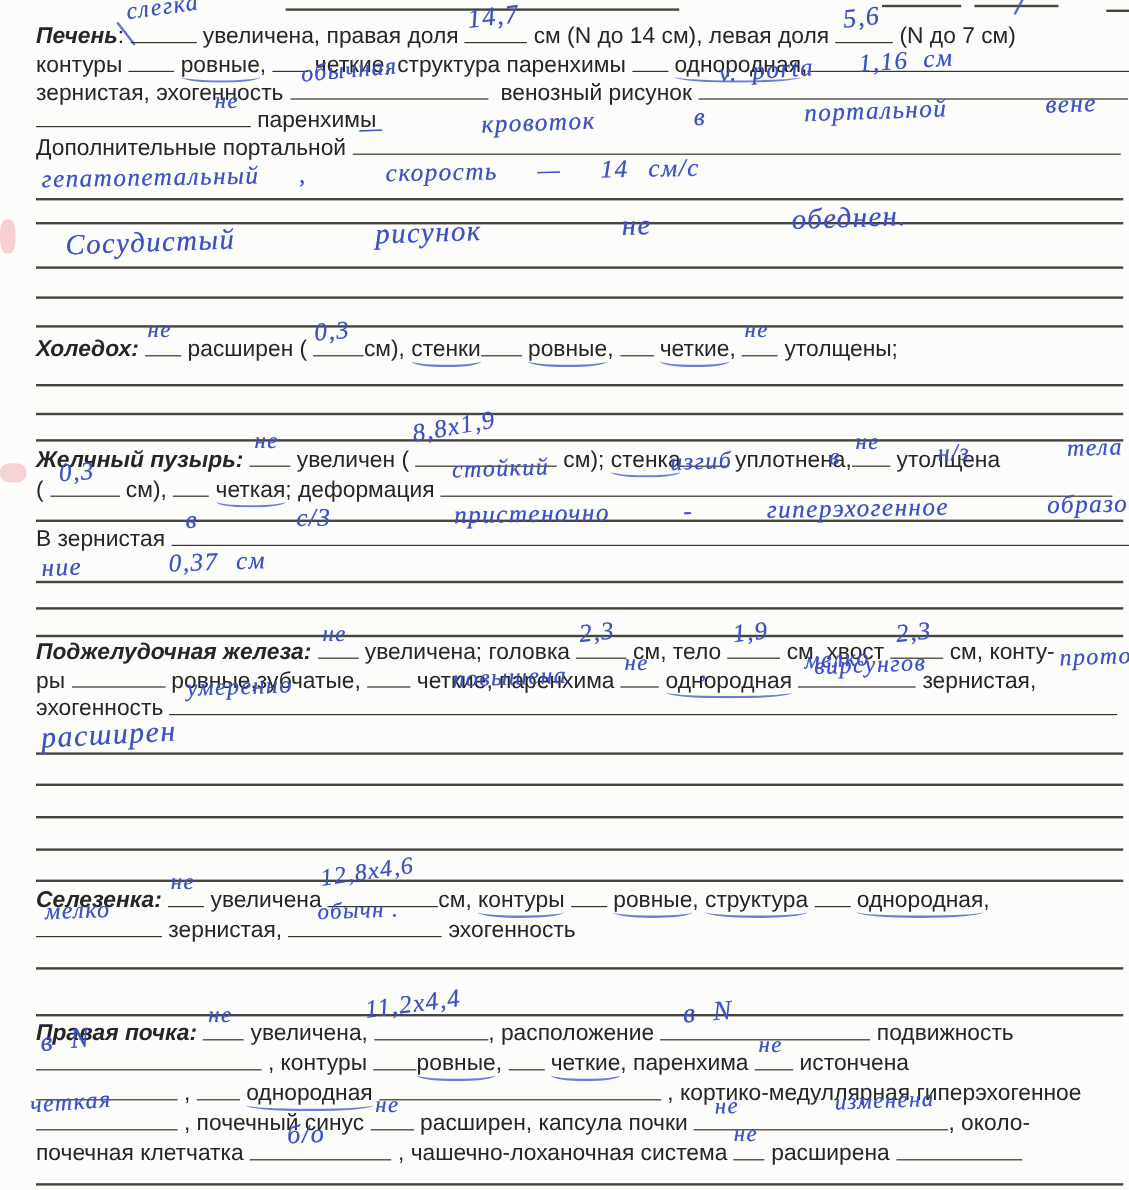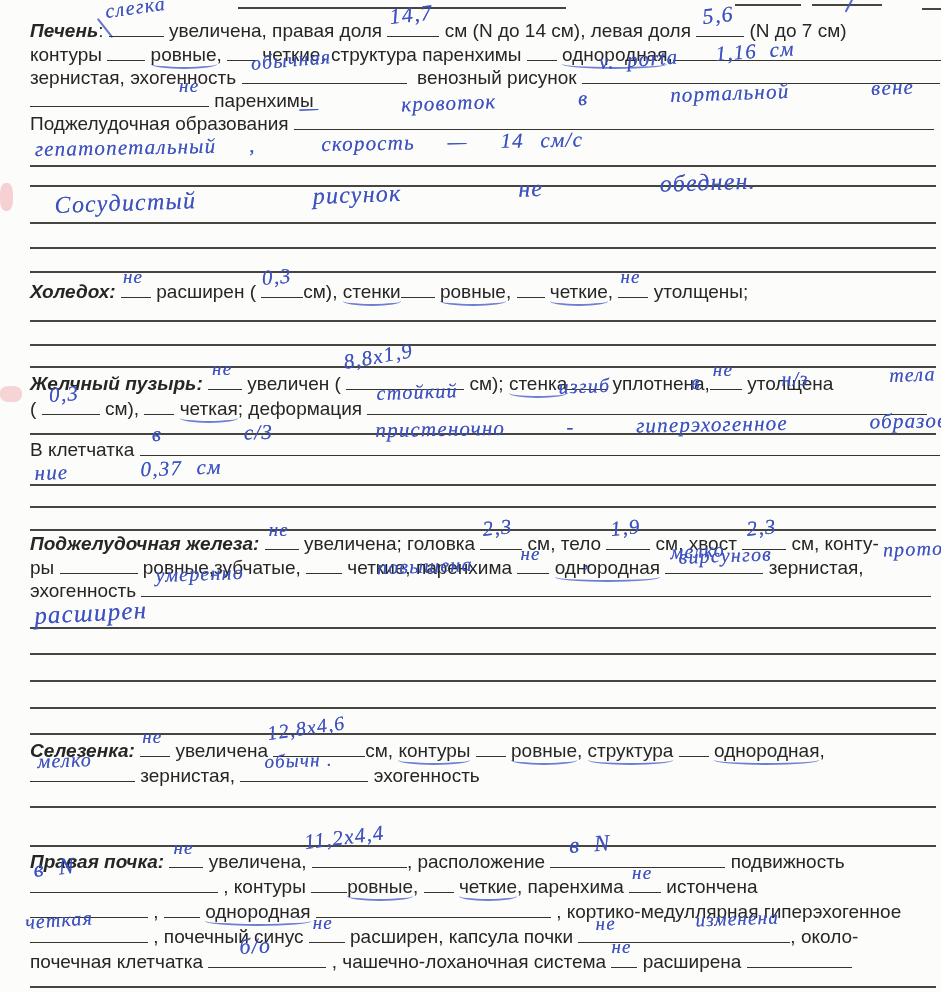--- a/index.html
+++ b/index.html
@@ -56,27 +56,27 @@
     <div class="rule" style="left: 30px; top: 845px; width: 906px; height: 1.5px;"></div>
     <div class="rule" style="left: 30px; top: 986px; width: 906px; height: 2.2px;"></div>
     <div class="artifact pink" style="left: 0px; top: 183px; width: 13px; height: 28px; opacity: 0.5; transform: rotate(0deg);"></div>
     <div class="artifact pink" style="left: 0px; top: 386px; width: 22px; height: 16px; opacity: 0.45; transform: rotate(0deg);"></div>
     <div class="artifact blue" style="left: 848px; top: -2px; width: 2px; height: 15px; opacity: 0.85; transform: rotate(28deg);"></div>
     <div class="artifact blue" style="left: 104px; top: 16px; width: 2px; height: 24px; opacity: 0.8; transform: rotate(-38deg);"></div>
     <div class="row" style="left: 30px; top: 20px;"><span class="pt bi">Печень</span><span class="pt">: </span><span class="blank" style="width: 55px;"><span class="hw over" style="left: -2px; top: -22px; font-size: 20px; transform: rotate(-8deg);">слегка</span></span><span class="pt"> увеличена, правая доля </span><span class="blank" style="width: 52px;"><span class="hw over" style="left: 4px; top: -18px; font-size: 22px; transform: rotate(-6deg);">14,7</span></span><span class="pt"> см (N до 14 см), левая доля </span><span class="blank" style="width: 48px;"><span class="hw over" style="left: 8px; top: -18px; font-size: 22px; transform: rotate(-6deg);">5,6</span></span><span class="pt"> (N до 7 см)</span></div>
     <div class="row" style="left: 30px; top: 44px;"><span class="pt">контуры </span><span class="blank" style="width: 38px;"></span><span class="pt"> </span><span class="pt bu">ровные</span><span class="pt">, </span><span class="blank" style="width: 30px;"></span><span class="pt"> четкие, структура паренхимы </span><span class="blank" style="width: 30px;"></span><span class="pt"> </span><span class="pt bu">однородная</span><span class="pt">,</span><span class="blank" style="width: 295px;"></span></div>
     <div class="row" style="left: 30px; top: 67px;"><span class="pt">зернистая, эхогенность </span><span class="blank" style="width: 165px;"><span class="hw over" style="left: 10px; top: -17px; font-size: 20px; transform: rotate(-5deg);">обычная</span></span><span class="pt">  венозный рисунок </span><span class="blank" style="width: 358px;"><span class="hw over" style="left: 18px; top: -19px; font-size: 21px; word-spacing: 6px; transform: rotate(-4deg);">v. porta   1,16 см</span></span></div>
     <div class="row" style="left: 30px; top: 90px;"><span class="blank" style="width: 145px;"></span><span class="blank" style="width: 34px;"><span class="hw over" style="left: 4px; top: -17px;">не</span></span><span class="pt"> паренхимы</span></div>
-    <div class="row" style="left: 30px; top: 113px;"><span class="pt">Поджелудочная образования </span><span class="blank" style="width: 640px;"><span class="hw over" style="left: 6px; top: -19px; font-size: 21px; word-spacing: 14px; transform: rotate(-2deg);">—    кровоток    в    портальной    вене</span></span></div>
+    <div class="row" style="left: 30px; top: 113px;"><span class="pt">Дополнительные портальной </span><span class="blank" style="width: 640px;"><span class="hw over" style="left: 6px; top: -19px; font-size: 21px; word-spacing: 14px; transform: rotate(-2deg);">—    кровоток    в    портальной    вене</span></span></div>
     <div class="row" style="left: 35px; top: 137px;"><span class="hw free" style="font-size: 21px; word-spacing: 10px; transform: rotate(-1deg);">гепатопетальный  ,    скорость  —  14 см/с</span></div>
     <div class="row" style="left: 55px; top: 192px;"><span class="hw free" style="font-size: 24px; word-spacing: 22px; transform: rotate(-2deg);">Сосудистый    рисунок    не    обеднен.</span></div>
     <div class="row" style="left: 30px; top: 281px;"><span class="pt bi">Холедох:</span><span class="pt"> </span><span class="blank" style="width: 30px;"><span class="hw over" style="left: 2px; top: -17px;">не</span></span><span class="pt"> расширен ( </span><span class="blank" style="width: 42px;"><span class="hw over" style="left: 2px; top: -17px; font-size: 21px; transform: rotate(-5deg);">0,3</span></span><span class="pt">см), </span><span class="pt bu">стенки</span><span class="blank" style="width: 34px;"></span><span class="pt"> </span><span class="pt bu">ровные</span><span class="pt">, </span><span class="blank" style="width: 28px;"></span><span class="pt"> </span><span class="pt bu">четкие</span><span class="pt">, </span><span class="blank" style="width: 30px;"><span class="hw over" style="left: 2px; top: -17px;">не</span></span><span class="pt"> утолщены;</span></div>
     <div class="row" style="left: 30px; top: 373px;"><span class="pt bi">Желчный пузырь:</span><span class="pt"> </span><span class="blank" style="width: 34px;"><span class="hw over" style="left: 4px; top: -17px;">не</span></span><span class="pt"> увеличен ( </span><span class="blank" style="width: 118px;"><span class="hw over" style="left: 0px; top: -25px; font-size: 21px; transform: rotate(-10deg);">8,8х1,9</span></span><span class="pt"> см); </span><span class="pt bu">стенка</span><span class="blank" style="width: 40px;"></span><span class="pt"> уплотнена,</span><span class="blank" style="width: 32px;"><span class="hw over" style="left: 3px; top: -16px;">не</span></span><span class="pt"> утолщена</span></div>
     <div class="row" style="left: 30px; top: 398px;"><span class="pt">( </span><span class="blank" style="width: 58px;"><span class="hw over" style="left: 8px; top: -17px; font-size: 21px; transform: rotate(-4deg);">0,3</span></span><span class="pt"> см), </span><span class="blank" style="width: 30px;"></span><span class="pt"> </span><span class="pt bu">четкая</span><span class="pt">; деформация </span><span class="blank" style="width: 560px;"><span class="hw over" style="left: 10px; top: -18px; font-size: 20px; word-spacing: 14px; transform: rotate(-2deg);">стойкий     изгиб    в    н/з    тела</span></span></div>
-    <div class="row" style="left: 30px; top: 439px;"><span class="pt">В клетчатка </span><span class="blank" style="width: 800px;"><span class="hw over" style="left: 12px; top: -19px; font-size: 21px; word-spacing: 14px; transform: rotate(-1deg);">в    с/3     пристеночно   -   гиперэхогенное    образова-</span></span></div>
+    <div class="row" style="left: 30px; top: 439px;"><span class="pt">В зернистая </span><span class="blank" style="width: 800px;"><span class="hw over" style="left: 12px; top: -19px; font-size: 21px; word-spacing: 14px; transform: rotate(-1deg);">в    с/3     пристеночно   -   гиперэхогенное    образова-</span></span></div>
     <div class="row" style="left: 35px; top: 461px;"><span class="hw free" style="font-size: 21px; word-spacing: 8px; transform: rotate(-2deg);">ние     0,37 см</span></div>
     <div class="row" style="left: 30px; top: 533px;"><span class="pt bi">Поджелудочная железа:</span><span class="pt"> </span><span class="blank" style="width: 34px;"><span class="hw over" style="left: 4px; top: -16px;">не</span></span><span class="pt"> увеличена; головка </span><span class="blank" style="width: 42px;"><span class="hw over" style="left: 4px; top: -18px; font-size: 21px; transform: rotate(-6deg);">2,3</span></span><span class="pt"> см, тело </span><span class="blank" style="width: 44px;"><span class="hw over" style="left: 6px; top: -18px; font-size: 21px; transform: rotate(-6deg);">1,9</span></span><span class="pt"> см, хвост </span><span class="blank" style="width: 44px;"><span class="hw over" style="left: 6px; top: -18px; font-size: 21px; transform: rotate(-6deg);">2,3</span></span><span class="pt"> см, конту-</span></div>
     <div class="row" style="left: 30px; top: 557px;"><span class="pt">ры </span><span class="blank" style="width: 78px;"></span><span class="pt"> ровные,зубчатые, </span><span class="blank" style="width: 36px;"></span><span class="pt"> четкие, паренхима </span><span class="blank" style="width: 32px;"><span class="hw over" style="left: 3px; top: -16px;">не</span></span><span class="pt"> </span><span class="pt bu">однородная</span><span class="pt"> </span><span class="blank" style="width: 98px;"><span class="hw over" style="left: 6px; top: -18px; font-size: 20px; transform: rotate(-3deg);">мелко</span></span><span class="pt"> зернистая,</span></div>
     <div class="row" style="left: 30px; top: 580px;"><span class="pt">эхогенность </span><span class="blank" style="width: 790px;"><span class="hw over" style="left: 15px; top: -18px; font-size: 20px; word-spacing: 16px; transform: rotate(-2deg);">умеренно      повышена     ,    вирсунгов     проток     не</span></span></div>
     <div class="row" style="left: 35px; top: 602px;"><span class="hw free" style="font-size: 25px; transform: rotate(-3deg);">расширен</span></div>
     <div class="row" style="left: 30px; top: 740px;"><span class="pt bi">Селезенка:</span><span class="pt"> </span><span class="blank" style="width: 30px;"><span class="hw over" style="left: 2px; top: -16px;">не</span></span><span class="pt"> увеличена </span><span class="blank" style="width: 92px;"><span class="hw over" style="left: -4px; top: -20px; font-size: 20px; transform: rotate(-8deg);">12,8х4,6</span></span><span class="pt">см, </span><span class="pt bu">контуры</span><span class="pt"> </span><span class="blank" style="width: 30px;"></span><span class="pt"> </span><span class="pt bu">ровные</span><span class="pt">, </span><span class="pt bu">структура</span><span class="pt"> </span><span class="blank" style="width: 30px;"></span><span class="pt"> </span><span class="pt bu">однородная</span><span class="pt">,</span></div>
     <div class="row" style="left: 30px; top: 765px;"><span class="blank" style="width: 105px;"><span class="hw over" style="left: 8px; top: -17px; font-size: 20px; transform: rotate(-2deg);">мелко</span></span><span class="pt"> зернистая, </span><span class="blank" style="width: 128px;"><span class="hw over" style="left: 25px; top: -16px; font-size: 19px; transform: rotate(-2deg);">обычн .</span></span><span class="pt"> эхогенность</span></div>
     <div class="row" style="left: 30px; top: 851px;"><span class="pt bi">Правая почка:</span><span class="pt"> </span><span class="blank" style="width: 34px;"><span class="hw over" style="left: 4px; top: -16px;">не</span></span><span class="pt"> увеличена, </span><span class="blank" style="width: 95px;"><span class="hw over" style="left: -6px; top: -23px; font-size: 21px; transform: rotate(-7deg);">11,2х4,4</span></span><span class="pt">, расположение </span><span class="blank" style="width: 175px;"><span class="hw over" style="left: 20px; top: -20px; font-size: 23px; transform: rotate(-4deg);">в  N</span></span><span class="pt"> подвижность</span></div>
     <div class="row" style="left: 30px; top: 876px;"><span class="blank" style="width: 188px;"><span class="hw over" style="left: 5px; top: -21px; font-size: 23px; transform: rotate(-6deg);">в  N</span></span><span class="pt"> , контуры </span><span class="blank" style="width: 36px;"></span><span class="pt bu">ровные</span><span class="pt">, </span><span class="blank" style="width: 30px;"></span><span class="pt"> </span><span class="pt bu">четкие</span><span class="pt">, паренхима </span><span class="blank" style="width: 32px;"><span class="hw over" style="left: 3px; top: -16px;">не</span></span><span class="pt"> истончена</span></div>
     <div class="row" style="left: 30px; top: 901px;"><span class="blank" style="width: 118px;"></span><span class="pt"> , </span><span class="blank" style="width: 36px;"></span><span class="pt"> </span><span class="pt bu">однородная</span><span class="pt"> </span><span class="blank" style="width: 235px;"></span><span class="pt"> , кортико-медуллярная гиперэхогенное</span></div>

